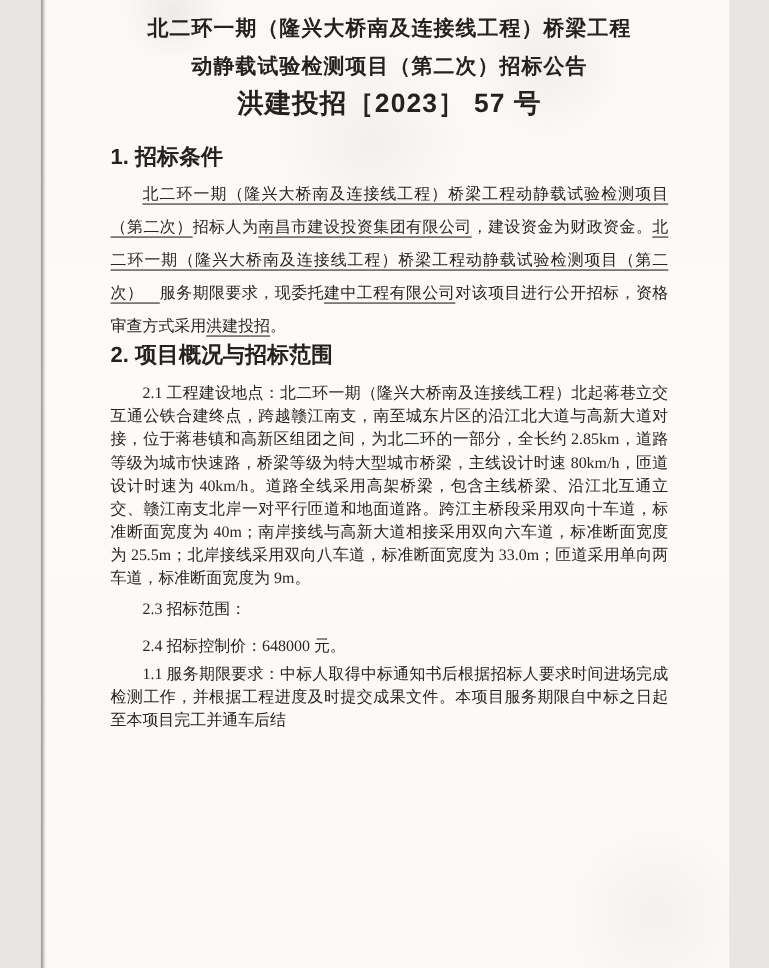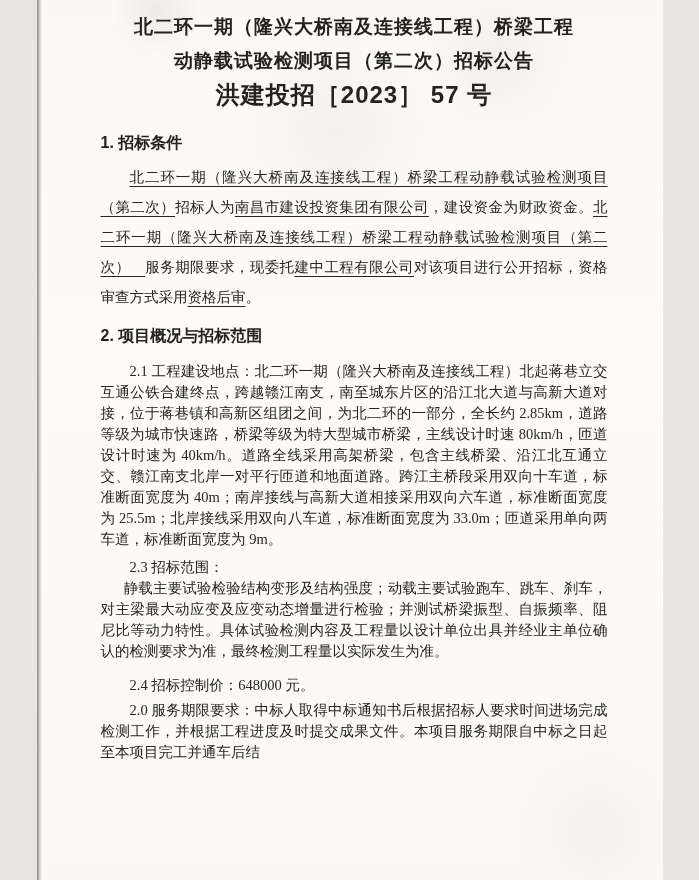--- a/index.html
+++ b/index.html
@@ -44,27 +44,27 @@
     font-family: "Liberation Sans", "DejaVu Sans", sans-serif;
     font-weight: 700;
     font-size: 24px;
     line-height: 34px;
     letter-spacing: 1px;
     color: #232220;
   }
   .sec-heading {
     font-family: "Liberation Sans", "DejaVu Sans", sans-serif;
     font-weight: 700;
-    font-size: 16px;
+    font-size: 20px;
     color: #232220;
     margin: 0;
     line-height: 22px;
   }
   #sec1-heading { margin-top: 20px; }
-  #sec2-heading { margin-top: 13px; }
+  #sec2-heading { }
   .para {
     font-family: "Liberation Serif", "DejaVu Serif", serif;
     font-size: 14.5px;
     line-height: 21px;
     text-align: justify;
     margin: 0;
     color: #262523;
   }
   .indent  { text-indent: 2em; }
   .indent2 { text-indent: 1.6em; }
@@ -104,29 +104,28 @@
   <div class="content">
 
     <div class="title-block">
       <div class="title-line">北二环一期（隆兴大桥南及连接线工程）桥梁工程</div>
       <div class="title-line">动静载试验检测项目（第二次）招标公告</div>
       <div class="doc-number">洪建投招［2023］ 57 号</div>
     </div>
 
     <h2 class="sec-heading" id="sec1-heading">1. 招标条件</h2>
 
-    <p class="para indent" id="para1"><span class="u">北二环一期（隆兴大桥南及连接线工程）桥梁工程动静载试验检测项目（第二次）</span><span>招标人为</span><span class="u">南昌市建设投资集团有限公司</span><span>，建设资金为财政资金。</span><span class="u">北二环一期（隆兴大桥南及连接线工程）桥梁工程动静载试验检测项目（第二次）　</span><span>服务期限要求，现委托</span><span class="u">建中工程有限公司</span><span>对该项目进行公开招标，资格审查方式采用</span><span class="u">资格后审</span><span>。</span></p>
+    <p class="para indent" id="para1"><span class="u">北二环一期（隆兴大桥南及连接线工程）桥梁工程动静载试验检测项目（第二次）</span><span>招标人为</span><span class="u">南昌市建设投资集团有限公司</span><span>，建设资金为财政资金。</span><span class="u">北二环一期（隆兴大桥南及连接线工程）桥梁工程动静载试验检测项目（第二次）　</span><span>服务期限要求，现委托</span><span class="u">建中工程有限公司</span><span>对该项目进行公开招标，资格审查方式采用</span><span class="u">洪建投招</span><span>。</span></p>
 
     <h2 class="sec-heading" id="sec2-heading">2. 项目概况与招标范围</h2>
 
     <p class="para indent" id="p21">2.1 工程建设地点：北二环一期（隆兴大桥南及连接线工程）北起蒋巷立交互通公铁合建终点，跨越赣江南支，南至城东片区的沿江北大道与高新大道对接，位于蒋巷镇和高新区组团之间，为北二环的一部分，全长约 2.85km，道路等级为城市快速路，桥梁等级为特大型城市桥梁，主线设计时速 80km/h，匝道设计时速为 40km/h。道路全线采用高架桥梁，包含主线桥梁、沿江北互通立交、赣江南支北岸一对平行匝道和地面道路。跨江主桥段采用双向十车道，标准断面宽度为 40m；南岸接线与高新大道相接采用双向六车道，标准断面宽度为 25.5m；北岸接线采用双向八车道，标准断面宽度为 33.0m；匝道采用单向两车道，标准断面宽度为 9m。</p>
     <p class="para indent" id="p23h">2.3 招标范围：</p>
-    <p class="para indent2" id="p23b">静载主要试验检验结构变形及结构强度；动载主要试验跑车、跳车、刹车，对主梁最大动应变及应变动态增量进行检验；并测试桥梁振型、自振频率、阻尼比等动力特性。具体试验检测内容及工程量以设计单位出具并经业主单位确认的检测要求为准，最终检测工程量以实际发生为准。</p>
     <p class="para indent" id="p24">2.4 招标控制价：648000 元。</p>
-    <p class="para indent" id="p25">2.0 服务期限要求：中标人取得中标通知书后根据招标人要求时间进场完成检测工作，并根据工程进度及时提交成果文件。本项目服务期限自中标之日起至本项目完工并通车后结</p>
+    <p class="para indent" id="p25">1.1 服务期限要求：中标人取得中标通知书后根据招标人要求时间进场完成检测工作，并根据工程进度及时提交成果文件。本项目服务期限自中标之日起至本项目完工并通车后结</p>
   </div>
 
   <svg class="stamp" id="stamp-top" width="180" height="170" viewBox="0 0 180 170">
     <circle cx="91" cy="85" r="77" fill="none" stroke="#ce3327" stroke-width="4.5" opacity="0.8"></circle>
     <defs>
       <path id="ringTop" d="M 27.6,114.6 A 70,70 0 1 1 154.4,114.6"></path>
     </defs>
     <text class="seal-ring-text" font-size="15" letter-spacing="9" fill="#ce3327" opacity="0.85">
       <textPath href="#ringTop" startOffset="2">南昌市建设投资集团有限公司</textPath>
     </text>

